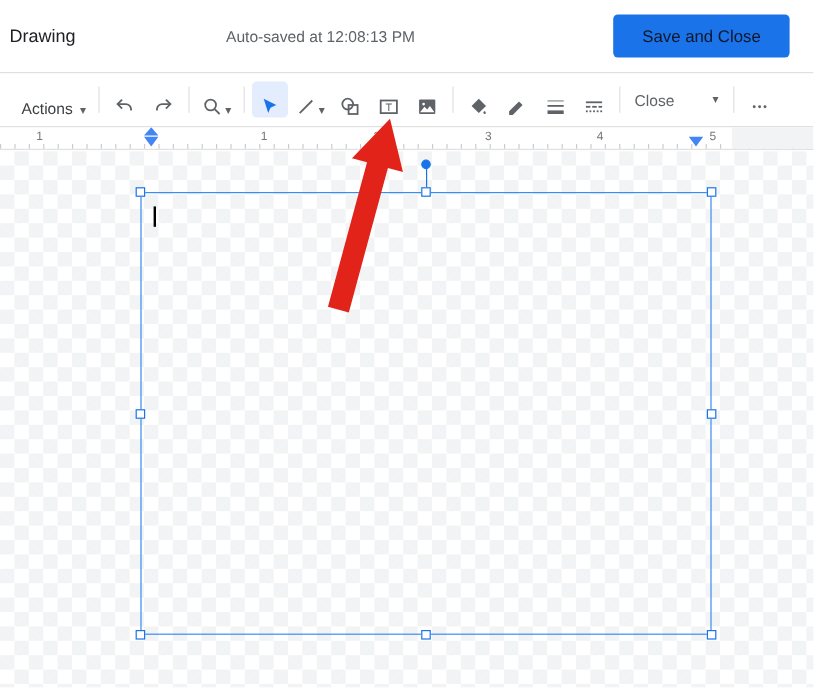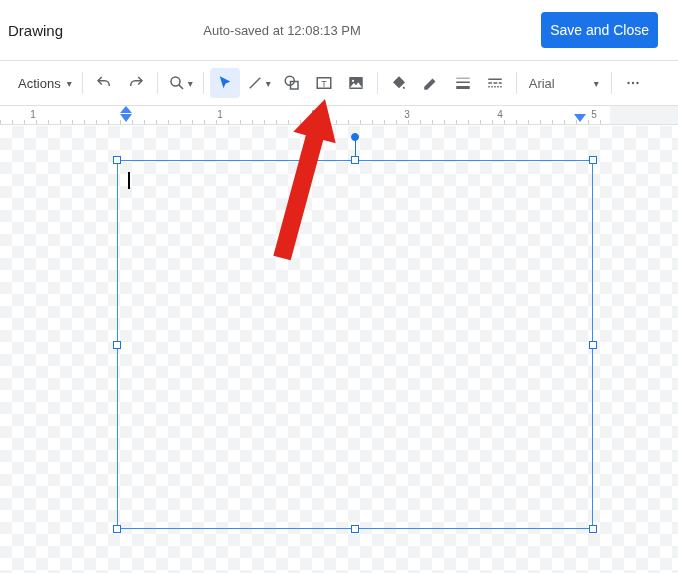--- a/index.html
+++ b/index.html
@@ -3,27 +3,27 @@
 <meta charset="utf-8">
 <style>
   * { box-sizing: border-box; }
   html, body { margin:0; padding:0; font-family: Arial, Helvetica, sans-serif; background:#fff; }
   .wrap { width:678px; height:573px; position:relative; overflow:hidden; }
 
   
   .header { display:flex; align-items:center; height:60px; padding:0 20px 0 8px; }
   .title { font-size:15px; color:#202124; font-weight:400; }
   .save-status { flex:1; text-align:center; color:#5f6368; font-size:13px; margin-left:-40px; }
-  .save-btn { background:#1a73e8; color:#ffffff; border:none; border-radius:4px; font-size:14px; font-weight:500; padding:10px 9px; cursor:pointer; }
+  .save-btn { background:#1a73e8; color:#0f172a; border:none; border-radius:4px; font-size:14px; font-weight:500; padding:10px 24px; cursor:pointer; }
 
   .hr { height:1px; background:#e0e0e0; margin:0; }
 
   
   .toolbar { display:flex; align-items:center; height:44px; padding:0 8px; gap:2px; }
-  .tbtn { display:flex; align-items:center; justify-content:center; height:30px; min-width:30px; border-radius:4px; color:#5f6368; cursor:pointer; padding:0 4px; font-size:13px; }
+  .tbtn { display:flex; align-items:flex-end; justify-content:center; height:30px; min-width:30px; border-radius:4px; color:#5f6368; cursor:pointer; padding:0 4px; font-size:13px; }
   .tbtn.selected { background:#e3edfd; color:#1a73e8; }
   .tbtn svg { display:block; }
   .sep { width:1px; height:22px; background:#e0e0e0; margin:0 4px; }
   .dd { font-size:10px; color:#5f6368; margin-left:2px; }
   .actions-txt { font-size:13px; color:#3c4043; padding:0 4px 0 6px; }
   .font-sel { display:flex; align-items:center; width:82px; justify-content:space-between; padding:0 6px; }
 
   
   .ruler { position:relative; height:20px; background:#fff; border-top:1px solid #e0e0e0; border-bottom:1px solid #e0e0e0; overflow:hidden; }
   .ruler-ticks { position:absolute; inset:0; }
@@ -158,21 +158,21 @@
           <rect x="3" y="16" width="2" height="2"></rect>
           <rect x="7" y="16" width="2" height="2"></rect>
           <rect x="11" y="16" width="2" height="2"></rect>
           <rect x="15" y="16" width="2" height="2"></rect>
           <rect x="19" y="16" width="2" height="2"></rect>
         </svg>
     </div>
     <div class="sep"></div>
 
     <div class="tbtn font-sel">
-      <span>Arial</span>
+      <span>Close</span>
       <span class="dd">▾</span>
     </div>
     <div class="sep"></div>
 
     <div class="tbtn">
       <svg width="18" height="18" viewBox="0 0 24 24" fill="#5f6368">
           <circle cx="6" cy="12" r="1.6"></circle>
           <circle cx="12" cy="12" r="1.6"></circle>
           <circle cx="18" cy="12" r="1.6"></circle>
         </svg>

